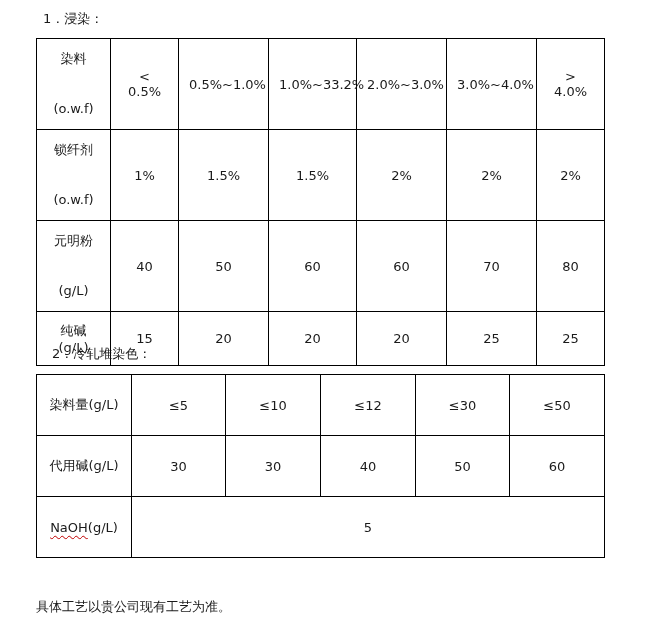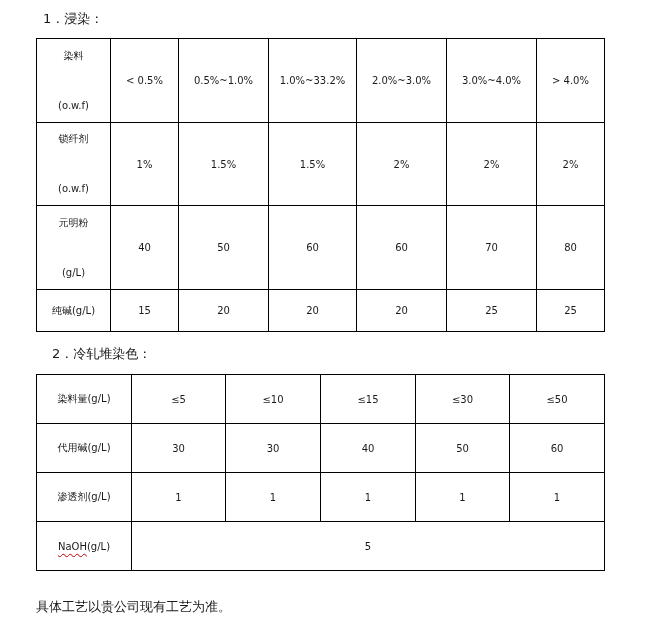--- a/index.html
+++ b/index.html
@@ -1,20 +1,20 @@
 <!DOCTYPE html>
 <html><head>
 <meta charset="utf-8">
 <style>
   html, body { margin: 0; padding: 0; background: #ffffff; }
   body { width: 646px; height: 626px; position: relative; overflow: hidden;
          font-family: "DejaVu Sans", "Liberation Sans", sans-serif; color: #1a1a1a; font-size: 13px; }
   .heading { position: absolute; left: 43px; font-size: 13px; }
   table { position: absolute; left: 36px; border-collapse: collapse; table-layout: fixed; }
-  td { border: 1.4px solid #000; text-align: center; vertical-align: middle; padding: 4px; font-size: 10px; }
+  td { border: 1.4px solid #000; text-align: center; vertical-align: middle; padding: 10px; font-size: 13px; }
   .t1 { top: 38px; width: 568px; }
   .t1 td.label { line-height: 20px; }
   .t1 .sub { display: block; margin-top: 30px; }
   .t2 { top: 374px; width: 568px; }
   .t2 td { height: 40px; margin-top: 25px; }
   .squiggle { text-decoration: underline wavy #c00000; text-decoration-thickness: 1px; text-underline-offset: 3px; }
   .footer { position: absolute; left: 36px; top: 598px; font-size: 13px; }
 </style>
 </head>
 <body>
@@ -89,39 +89,31 @@
       <col style="width:95px">
       <col style="width:95px">
       <col style="width:94px">
       <col style="width:95px">
   </colgroup>
   <tbody>
       <tr>
     <td>染料量(g/L)</td>
     <td>≤5</td>
     <td>≤10</td>
-    <td>≤15</td>
+    <td>≤12</td>
     <td>≤30</td>
     <td>≤50</td>
   </tr>
   <tr>
     <td>代用碱(g/L)</td>
     <td>30</td>
     <td>30</td>
     <td>40</td>
     <td>50</td>
     <td>60</td>
-  </tr>
-  <tr>
-    <td>渗透剂(g/L)</td>
-    <td>1</td>
-    <td>1</td>
-    <td>1</td>
-    <td>1</td>
-    <td>1</td>
   </tr>
   <tr>
     <td>
       <span class="squiggle">NaOH</span><span>(g/L)</span>
     </td>
     <td colspan="5">5</td>
   </tr>
 </tbody>
   </table>
 

